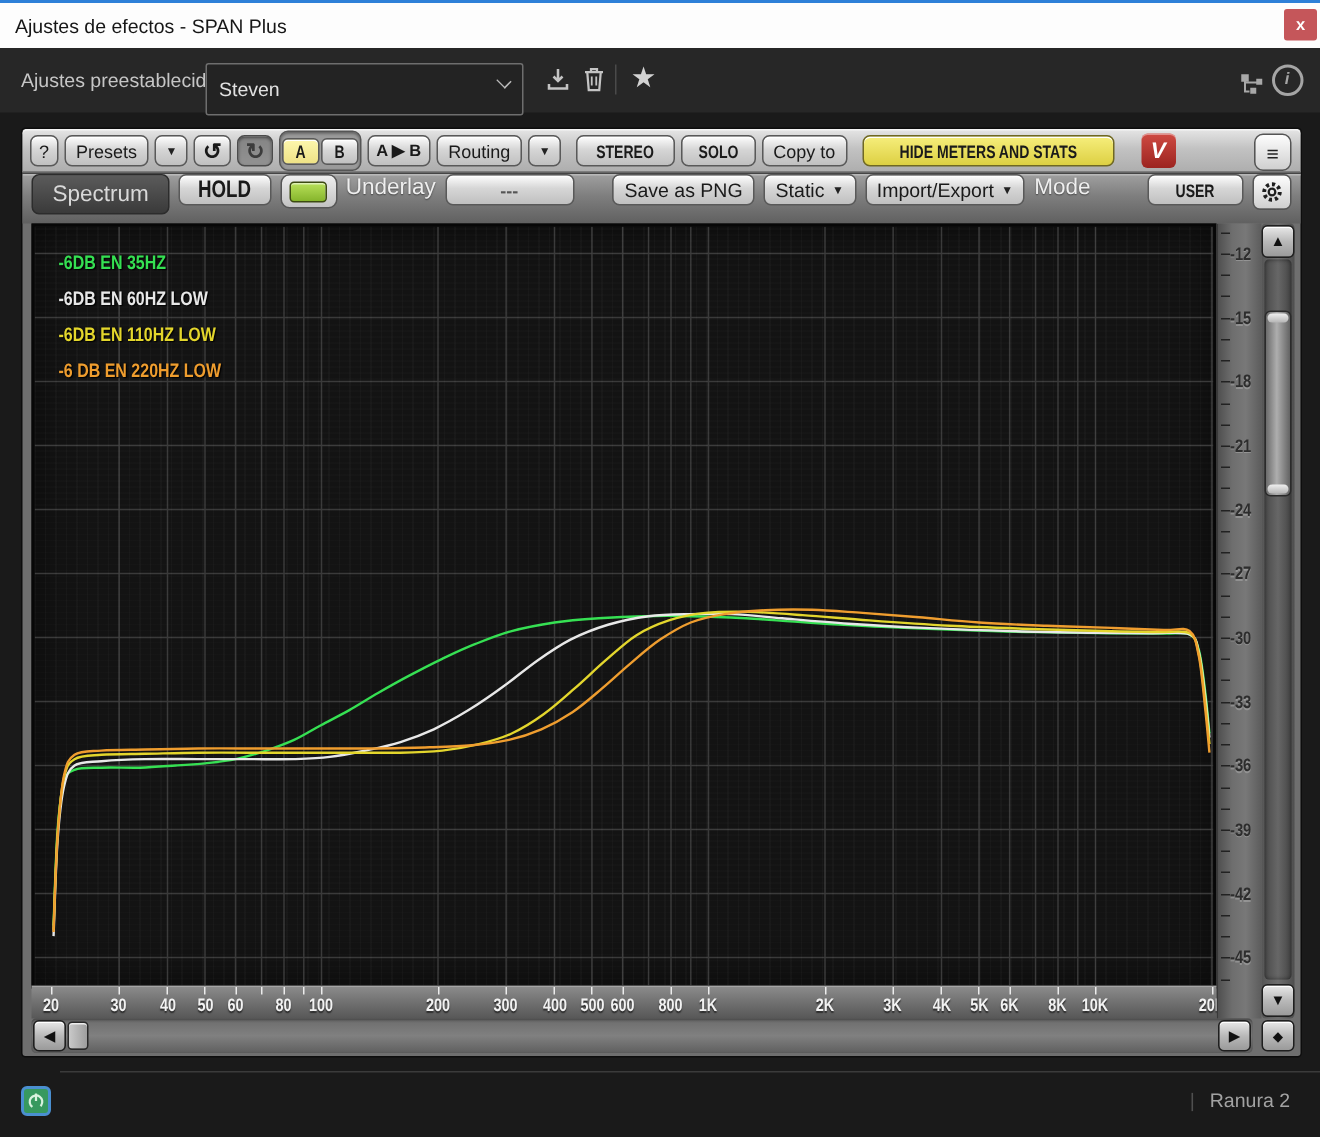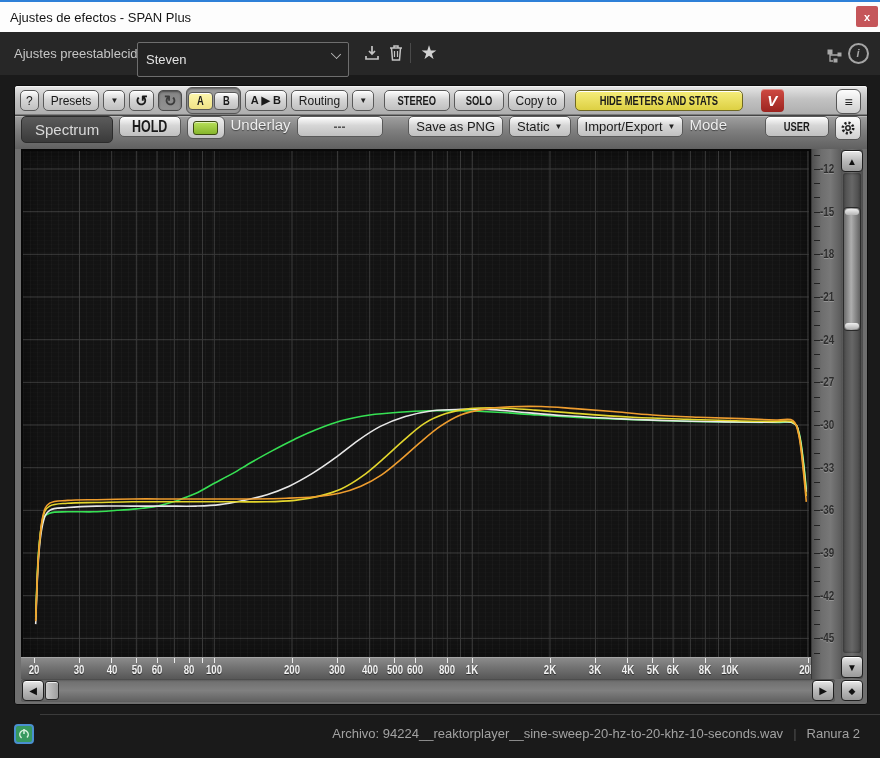--- a/index.html
+++ b/index.html
@@ -253,20 +253,26 @@
           <line x1="0" y1="316.6666666666667" x2="786" y2="316.6666666666667" stroke="#3a3a3a" stroke-width="1"></line>
           <line x1="0" y1="359.3333333333333" x2="786" y2="359.3333333333333" stroke="#3a3a3a" stroke-width="1"></line>
           <line x1="0" y1="402" x2="786" y2="402" stroke="#3a3a3a" stroke-width="1"></line>
           <line x1="0" y1="444.66666666666663" x2="786" y2="444.66666666666663" stroke="#3a3a3a" stroke-width="1"></line>
           <line x1="0" y1="487.33333333333337" x2="786" y2="487.33333333333337" stroke="#3a3a3a" stroke-width="1"></line>
           <path d="M12.7,466.0C13.1,455.3,14.2,417.9,15.4,402.0C16.6,386.1,17.7,377.3,19.6,370.7C21.5,364.1,22.5,363.8,26.7,362.2C30.8,360.5,37.3,361.0,44.6,360.8C51.9,360.5,62.2,361.0,70.5,360.8C78.7,360.5,86.9,359.8,94.1,359.3C101.3,358.9,107.0,358.6,113.7,357.9C120.3,357.2,127.3,356.5,134.1,355.1C140.9,353.6,148.0,351.5,154.5,349.4C161.0,347.2,167.0,345.1,173.1,342.3C179.3,339.4,185.2,335.6,191.3,332.3C197.5,329.0,203.6,325.9,209.9,322.4C216.2,318.8,222.4,314.8,229.0,311.0C235.6,307.2,242.3,303.4,249.5,299.6C256.6,295.8,264.3,291.8,271.8,288.2C279.2,284.7,286.3,281.3,294.0,278.3C301.7,275.2,309.3,272.1,318.1,269.7C326.9,267.4,337.0,265.5,346.7,264.0C356.3,262.6,366.2,261.9,376.1,261.2C386.0,260.5,395.9,260.0,406.1,259.8C416.4,259.5,426.2,259.5,437.5,259.8C448.9,260.0,461.4,260.5,474.3,261.2C487.3,261.9,500.1,263.1,515.2,264.0C530.3,265.0,547.6,266.1,564.7,266.9C581.8,267.7,600.8,268.4,617.9,269.0C635.0,269.6,650.7,270.1,667.4,270.4C684.1,270.8,703.8,271.0,718.0,271.2C732.2,271.3,744.1,271.3,752.8,271.4C761.4,271.6,766.1,270.0,770.0,271.9C774.0,273.7,774.5,276.3,776.3,282.5C778.0,288.8,779.3,300.3,780.4,309.6C781.6,318.8,782.8,333.3,783.3,338.0" fill="none" stroke="#35e052" stroke-width="1.6" stroke-linejoin="round"></path>
           <path d="M12.7,473.1C13.1,462.4,14.2,425.7,15.4,409.1C16.6,392.5,17.7,381.9,19.6,373.6C21.5,365.3,22.5,362.2,26.7,359.3C30.8,356.5,36.8,357.2,44.6,356.5C52.5,355.8,63.0,355.3,73.7,355.1C84.4,354.8,97.5,355.1,109.1,355.1C120.7,355.1,132.4,355.1,143.1,355.1C153.7,355.1,164.2,355.3,173.1,355.1C182.1,354.8,188.9,354.6,196.8,353.6C204.7,352.7,212.9,351.0,220.7,349.4C228.6,347.7,236.4,346.1,244.0,343.7C251.6,341.3,258.6,338.7,266.2,335.2C273.7,331.6,281.7,327.1,289.4,322.4C297.2,317.6,305.0,312.2,312.5,306.7C320.1,301.3,327.4,294.9,334.9,289.6C342.3,284.4,349.4,279.5,357.3,275.4C365.3,271.4,373.7,268.1,382.3,265.5C391.0,262.9,400.2,261.0,409.4,259.8C418.6,258.6,428.3,258.6,437.5,258.4C446.8,258.1,454.8,257.9,465.0,258.4C475.1,258.8,485.5,260.1,498.4,261.2C511.4,262.3,526.9,263.7,542.7,264.8C558.4,265.8,575.0,266.8,592.9,267.6C610.8,268.4,631.0,269.2,650.1,269.7C669.2,270.3,691.5,270.6,707.3,270.9C723.2,271.1,734.6,271.0,745.0,271.2C755.5,271.3,764.8,269.7,770.0,271.9C775.2,274.0,774.5,277.2,776.3,284.0C778.0,290.7,779.3,302.9,780.4,312.4C781.6,321.9,782.8,336.1,783.3,340.8" fill="none" stroke="#e8e8e8" stroke-width="1.6" stroke-linejoin="round"></path>
           <path d="M12.7,468.8C13.1,458.2,14.2,421.7,15.4,404.8C16.6,388.0,17.7,376.2,19.6,367.9C21.5,359.6,22.5,357.7,26.7,355.1C30.8,352.5,36.8,352.8,44.6,352.2C52.5,351.6,63.0,351.7,73.7,351.5C84.4,351.3,97.5,350.9,109.1,350.8C120.7,350.7,131.3,350.8,143.1,350.8C154.8,350.8,168.1,350.8,179.5,350.8C191.0,350.8,201.0,350.8,211.8,350.8C222.5,350.8,234.0,351.0,244.0,350.8C254.0,350.6,263.1,350.3,271.8,349.4C280.5,348.4,288.5,347.0,296.2,345.1C303.9,343.2,310.9,341.3,318.1,338.0C325.3,334.7,332.5,330.2,339.4,325.2C346.4,320.2,353.1,314.1,359.9,308.1C366.7,302.2,373.4,295.6,380.3,289.6C387.2,283.7,394.0,277.1,401.1,272.6C408.2,268.1,415.3,265.1,422.9,262.6C430.6,260.1,438.1,258.6,447.1,257.6C456.1,256.7,466.2,256.7,477.0,256.9C487.8,257.2,498.8,258.1,512.0,259.1C525.3,260.0,540.0,261.4,556.4,262.6C572.7,263.8,592.2,265.2,610.1,266.2C628.1,267.1,647.0,267.7,664.1,268.3C681.2,268.9,698.7,269.4,712.8,269.7C726.9,270.1,739.4,270.2,749.0,270.4C758.5,270.7,765.5,268.7,770.0,271.2C774.6,273.6,774.5,277.8,776.3,285.4C778.0,293.0,779.3,306.7,780.4,316.7C781.6,326.6,782.8,340.4,783.3,345.1" fill="none" stroke="#e3d62c" stroke-width="1.6" stroke-linejoin="round"></path>
           <path d="M12.7,470.3C13.1,459.6,14.2,423.6,15.4,406.3C16.6,389.0,17.7,375.5,19.6,366.4C21.5,357.4,22.5,355.1,26.7,352.2C30.8,349.4,36.8,350.0,44.6,349.4C52.5,348.8,63.0,348.9,73.7,348.7C84.4,348.4,96.2,348.1,109.1,348.0C122.0,347.8,137.7,348.0,151.4,348.0C165.1,348.0,178.4,348.0,191.3,348.0C204.3,348.0,217.0,348.1,229.0,348.0C241.0,347.8,252.8,347.6,263.3,347.2C273.7,346.9,282.9,346.7,291.7,345.8C300.6,345.0,308.6,344.0,316.3,342.3C324.0,340.5,330.9,338.2,337.9,335.2C345.0,332.1,351.9,328.3,358.6,323.8C365.3,319.3,371.7,313.6,378.2,308.1C384.7,302.7,391.1,296.5,397.6,291.1C404.0,285.6,410.4,279.9,417.1,275.4C423.8,270.9,430.4,266.9,437.5,264.0C444.7,261.2,451.8,259.7,460.0,258.4C468.3,257.0,477.3,256.3,487.0,255.8C496.7,255.3,507.4,255.2,518.3,255.5C529.1,255.8,540.1,256.8,552.0,257.6C563.9,258.5,576.8,259.4,589.7,260.5C602.6,261.6,615.4,263.1,629.7,264.0C643.9,265.0,660.4,265.6,675.1,266.2C689.8,266.8,705.1,267.1,718.0,267.6C731.0,268.1,744.1,268.7,752.8,269.0C761.4,269.4,766.1,266.8,770.0,269.7C774.0,272.7,774.5,278.3,776.3,286.8C778.0,295.3,779.3,310.3,780.4,320.9C781.6,331.6,782.8,345.8,783.3,350.8" fill="none" stroke="#ef9d2e" stroke-width="1.6" stroke-linejoin="round"></path>
         </svg>
+      <div class="legend">
+          <div class="legend-item" style="color: rgb(53, 224, 82);">-6DB EN 35HZ</div>
+          <div class="legend-item" style="color: rgb(232, 232, 232);">-6DB EN 60HZ LOW</div>
+          <div class="legend-item" style="color: rgb(227, 214, 44);">-6DB EN 110HZ LOW</div>
+          <div class="legend-item" style="color: rgb(239, 157, 46);">-6 DB EN 220HZ LOW</div>
+        </div>
     </div>
     <div class="freq-axis">
         <div class="ftick" style="left: 12.5px;"></div>
         <div class="ftick" style="left: 57.9315px;"></div>
         <div class="ftick" style="left: 90.1657px;"></div>
         <div class="ftick" style="left: 115.169px;"></div>
         <div class="ftick" style="left: 135.597px;"></div>
         <div class="ftick" style="left: 167.831px;"></div>
         <div class="ftick" style="left: 192.834px;"></div>
         <div class="ftick" style="left: 270.5px;"></div>
@@ -387,16 +393,15 @@
 </div>
 
 <div class="statussep"></div>
 <div class="power-btn">
   <svg width="12" height="12" viewBox="0 0 12 12">
       <circle cx="6" cy="6.5" r="4.2" fill="none" stroke="#d9f2df" stroke-width="1.5" stroke-dasharray="20 6.4" transform="rotate(125 6 6.5)"></circle>
       <path d="M6 1v5" stroke="#d9f2df" stroke-width="1.5"></path>
     </svg>
 </div>
 <div class="statusbar">
-  <span>Archivo: 94224__reaktorplayer__sine-sweep-20-hz-to-20-khz-10-seconds.wav</span>
   <span class="sep">|</span>
   <span>Ranura 2</span>
 </div>
 
 </body></html>

